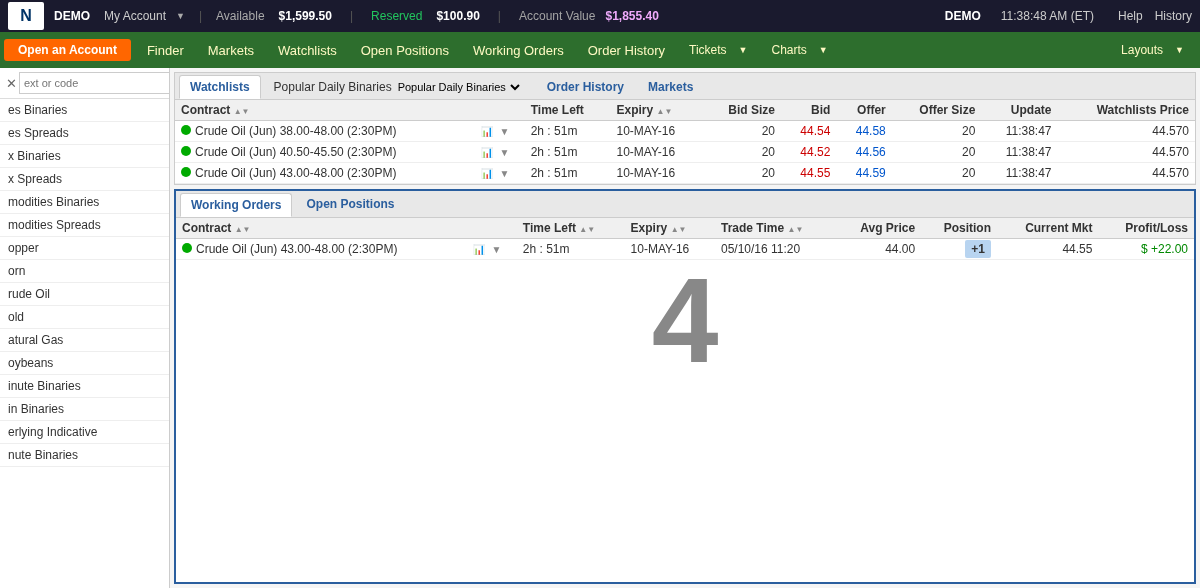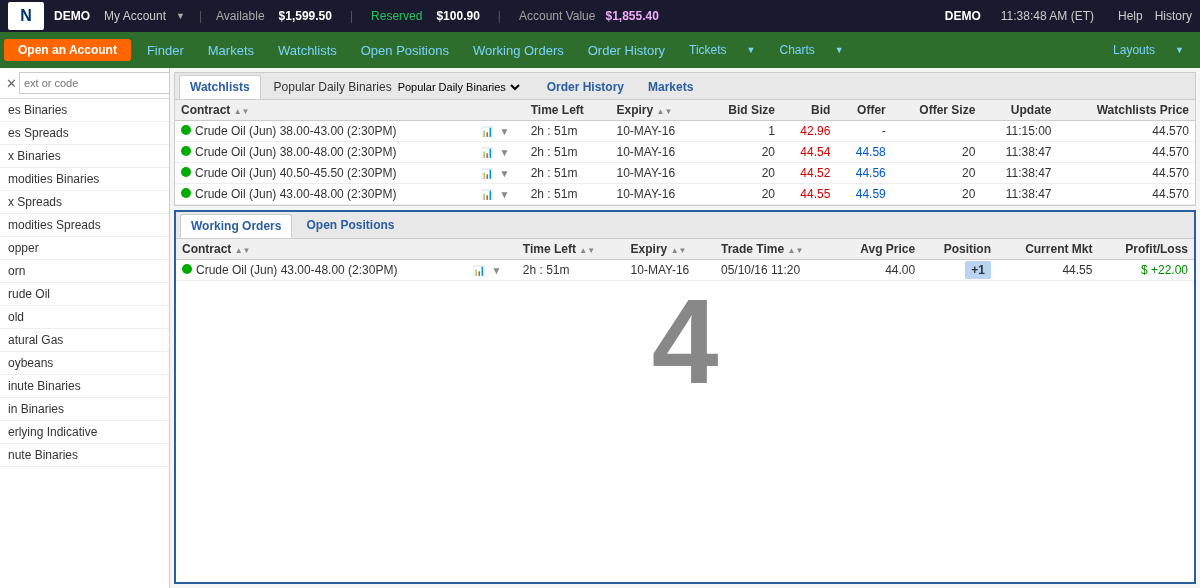--- a/index.html
+++ b/index.html
@@ -44,30 +44,30 @@
       border: none;
       padding: 4px 14px;
       border-radius: 3px;
       font-size: 12px;
       font-weight: bold;
       cursor: pointer;
       margin-right: 4px;
       white-space: nowrap;
     }
     .nav-item {
-      color: #7dd3fc;
+      color: #fef9c3;
       padding: 0 12px;
       height: 36px;
       display: flex;
       align-items: center;
       cursor: pointer;
       font-size: 13px;
       white-space: nowrap;
     }
-    .nav-item-with-arrow { display: flex; align-items: center; gap: 20px; }
+    .nav-item-with-arrow { display: flex; align-items: center; gap: 12px; }
     .nav-arrow { font-size: 9px; }
     .nav-right { margin-left: auto; display: flex; align-items: center; }
 
     
     .main-layout {
       display: flex;
       height: calc(588px - 68px);
     }
 
     
@@ -308,22 +308,22 @@
 
   <div class="sidebar">
     <div class="sidebar-search">
       <button class="sidebar-close">✕</button>
       <input type="text" style="flex: 1 1 0%; border: 1px solid rgb(204, 204, 204); padding: 2px 4px; font-size: 11px; height: 22px;" placeholder="ext or code">
 
     </div>
     <div class="sidebar-item"><span>es Binaries</span></div>
     <div class="sidebar-item"><span>es Spreads</span></div>
     <div class="sidebar-item"><span>x Binaries</span></div>
+    <div class="sidebar-item"><span>x Spreads</span></div>
     <div class="sidebar-item"><span>modities Binaries</span></div>
-    <div class="sidebar-item"><span>x Spreads</span></div>
     <div class="sidebar-item"><span>modities Spreads</span></div>
     <div class="sidebar-item"><span>opper</span></div>
     <div class="sidebar-item"><span>orn</span></div>
     <div class="sidebar-item"><span>rude Oil</span></div>
     <div class="sidebar-item"><span>old</span></div>
     <div class="sidebar-item"><span>atural Gas</span></div>
     <div class="sidebar-item"><span>oybeans</span></div>
     <div class="sidebar-item"><span>inute Binaries</span></div>
     <div class="sidebar-item"><span>in Binaries</span></div>
     <div class="sidebar-item"><span>erlying Indicative</span></div>
@@ -379,37 +379,20 @@
             </th>
             <th class="right sortable">
               <span>Update</span>
             </th>
             <th class="right">
               <span>Watchlists Price</span>
             </th>
           </tr>
         </thead>
         <tbody id="top-table-body">
-        <tr>
-    <td>
-      <span class="dot-green"></span>Crude Oil (Jun) 38.00-43.00 (2:30PM)
-    </td>
-    <td>
-      <button class="table-icon-btn" title="Chart">📊</button>
-      <button class="table-icon-btn">▼</button>
-    </td>
-    <td>2h : 51m</td>
-    <td>10-MAY-16</td>
-    <td class="right">1</td>
-    <td class="right td-red" style="cursor:pointer;">42.96</td>
-    <td class="right " style="cursor:pointer;">-</td>
-    <td class="right"></td>
-    <td class="right">11:15:00</td>
-    <td class="right">44.570</td>
-  </tr>
             <tr>
     <td>
       <span class="dot-green"></span>Crude Oil (Jun) 38.00-48.00 (2:30PM)
     </td>
     <td>
       <button class="table-icon-btn" title="Chart">📊</button>
       <button class="table-icon-btn">▼</button>
     </td>
     <td>2h : 51m</td>
     <td>10-MAY-16</td>

